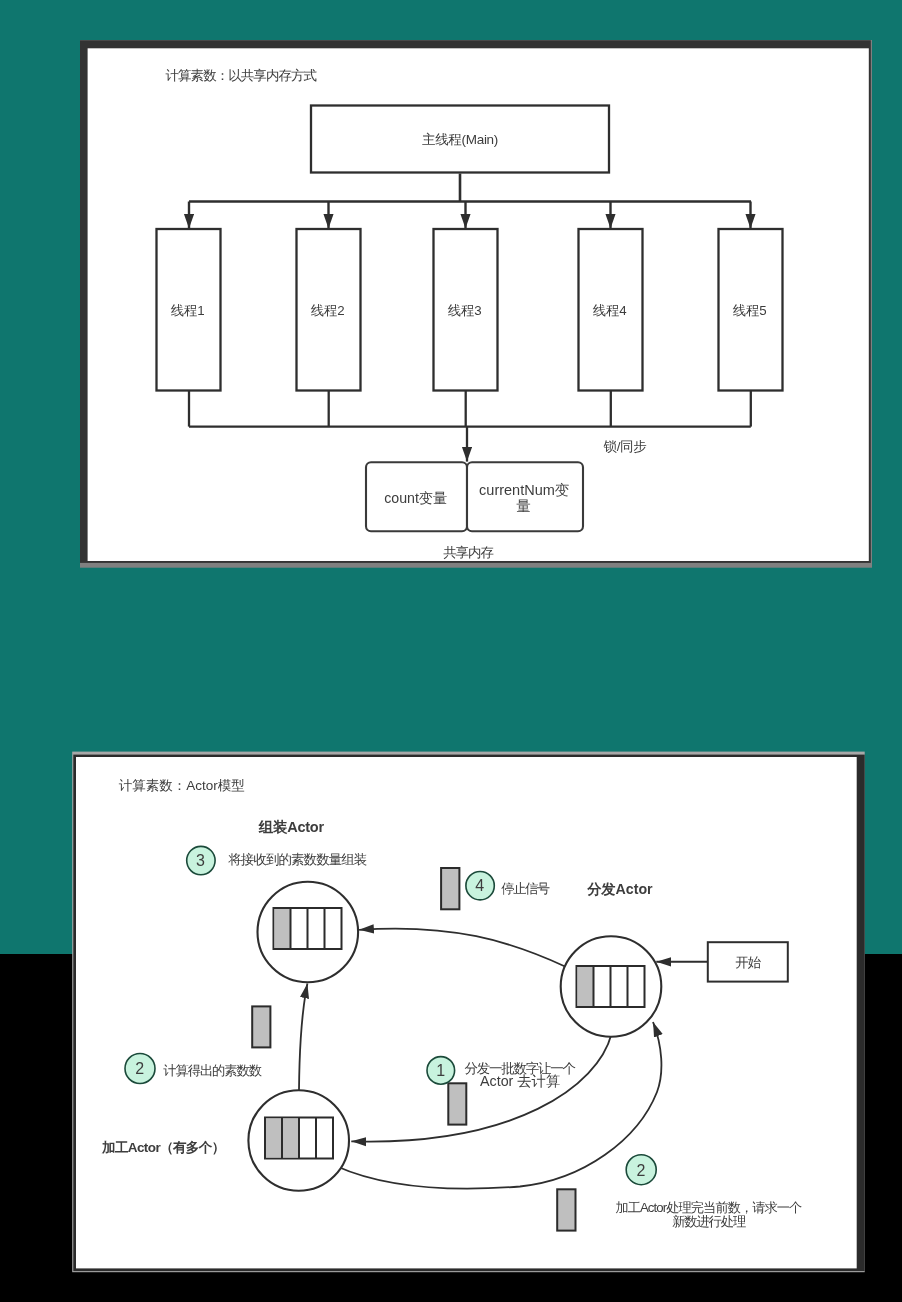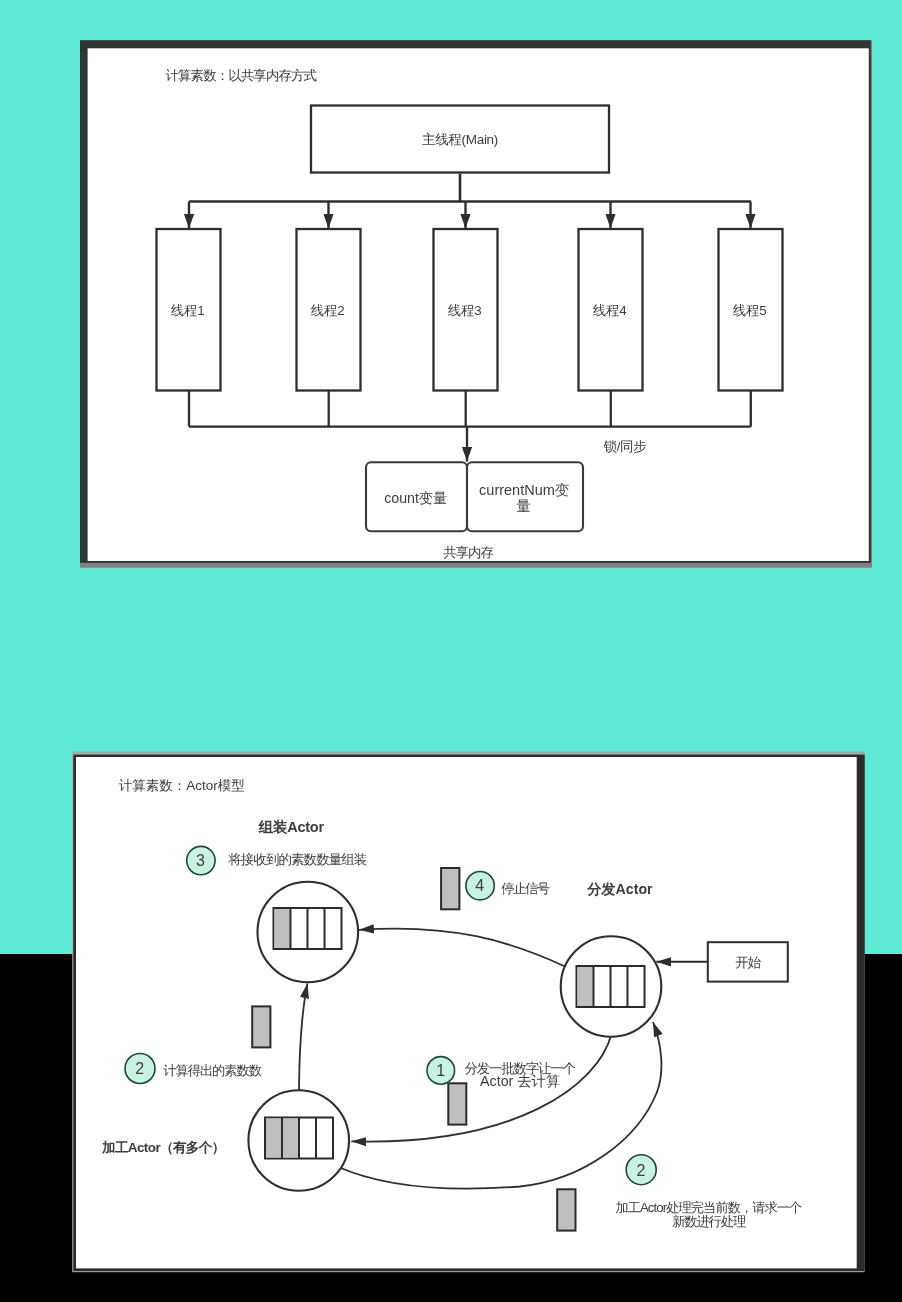--- a/index.html
+++ b/index.html
@@ -1,18 +1,18 @@
 <!DOCTYPE html>
 <html><head>
 <meta charset="utf-8">
 <style>
   html,body{margin:0;padding:0;background:#000;}
   body{width:902px;height:1302px;overflow:hidden;
        font-family:"Liberation Sans","DejaVu Sans",sans-serif;}
-  .page{position:relative;width:902px;height:954px;background:#5eead4;}
+  .page{position:relative;width:902px;height:954px;background:#0f766e;}
   svg{display:block;position:absolute;}
   .d1{left:0;top:0;}
   .d2{left:0;top:0;}
   text{fill:#3d3d3d;font-family:"Liberation Sans","DejaVu Sans",sans-serif;}
   svg{will-change:transform;}
 </style>
 </head>
 <body>
 
 <div class="page">

